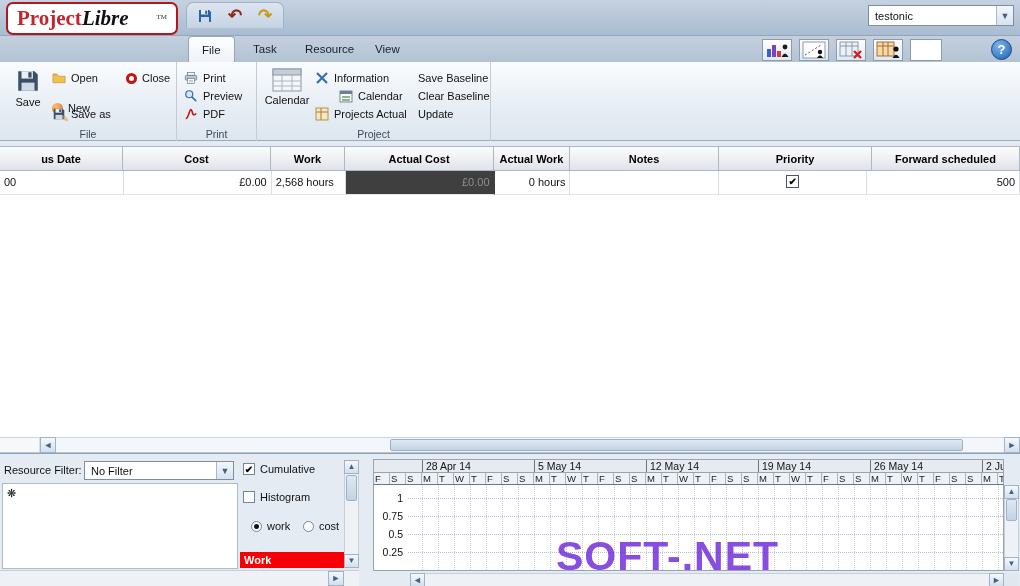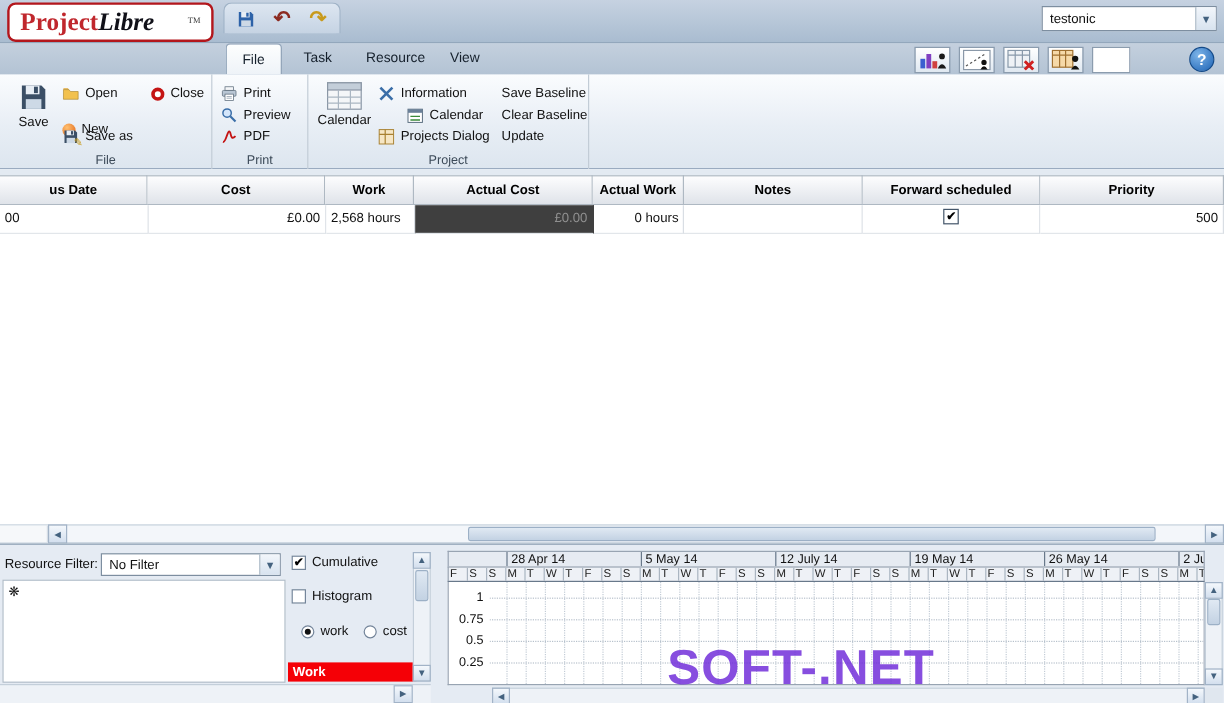--- a/index.html
+++ b/index.html
@@ -333,21 +333,21 @@
         <span>Calendar</span>
       </div>
       <div class="ritem" style="left:58px; top:44px;">
         <span class="icon">
             <svg class="i14" viewBox="0 0 14 14">
               <rect x="1" y="1" width="12" height="12" fill="#f6e6c4" stroke="#a88030" stroke-width="0.8"></rect>
               <line x1="1" y1="5" x2="13" y2="5" stroke="#a88030"></line>
               <line x1="6" y1="1" x2="6" y2="13" stroke="#a88030"></line>
             </svg>
           </span>
-        <span>Projects Dialog</span>
+        <span>Projects Actual</span>
       </div>
       <div class="ritem" style="left:161px; top:8px;">
         <span>Save Baseline</span>
       </div>
       <div class="ritem" style="left:161px; top:26px;">
         <span>Clear Baseline</span>
       </div>
       <div class="ritem" style="left:161px; top:44px;">
         <span>Update</span>
       </div>
@@ -357,22 +357,22 @@
 
   <div class="sheet-bg"></div>
   <div class="sheet-gap"></div>
   <div class="sheet-header">
       <div class="hcell" style="width: 123px;">us Date</div>
       <div class="hcell" style="width: 148px;">Cost</div>
       <div class="hcell" style="width: 74px;">Work</div>
       <div class="hcell" style="width: 149px;">Actual Cost</div>
       <div class="hcell" style="width: 76px;">Actual Work</div>
       <div class="hcell" style="width: 149px;">Notes</div>
+      <div class="hcell" style="width: 153px;">Priority</div>
       <div class="hcell" style="width: 148px;">Forward scheduled</div>
-      <div class="hcell" style="width: 153px;">Priority</div>
     </div>
   <div class="sheet-row">
       <div class="dcell" style="width: 124px; text-align: left;">00</div>
       <div class="dcell" style="width: 148px; text-align: right;">£0.00</div>
       <div class="dcell" style="width: 74px; text-align: left;">2,568 hours</div>
       <div class="dcell sel" style="width: 149px; text-align: right;">£0.00</div>
       <div class="dcell" style="width: 76px; text-align: right;">0 hours</div>
       <div class="dcell" style="width: 149px; text-align: left;"></div>
       <div class="dcell" style="width: 148px; text-align: center;"><div class="cellcheck">✔</div></div>
       <div class="dcell" style="width: 153px; text-align: right;">500</div>
@@ -416,21 +416,21 @@
       <div class="sb-thumb" style="left:1px; top:14px; width:11px; height:26px;"></div>
       <div class="sb-btn sb-btn-v" style="left:-1px; bottom:-1px; top:auto; position:absolute;">▼</div>
     </div>
     <div class="hscroll-left">
       <div class="sb-btn" style="left:328px; top:0px; width:16px; height:15px; line-height:13px;">►</div>
     </div>
 
     <div class="tl-weeks">
         <div class="weeklabel" style="left: 48px;">28 Apr 14</div>
         <div class="weeklabel" style="left: 160px;">5 May 14</div>
-        <div class="weeklabel" style="left: 272px;">12 July 14</div>
+        <div class="weeklabel" style="left: 272px;">12 May 14</div>
         <div class="weeklabel" style="left: 384px;">19 May 14</div>
         <div class="weeklabel" style="left: 496px;">26 May 14</div>
         <div class="weeklabel" style="left: 608px;">2 Jun</div>
       </div>
     <div class="tl-days">
         <div class="daycell" style="left: 0px; width: 16px;">F</div>
         <div class="daycell" style="left: 16px; width: 16px;">S</div>
         <div class="daycell" style="left: 32px; width: 16px;">S</div>
         <div class="daycell" style="left: 48px; width: 16px;">M</div>
         <div class="daycell" style="left: 64px; width: 16px;">T</div>

